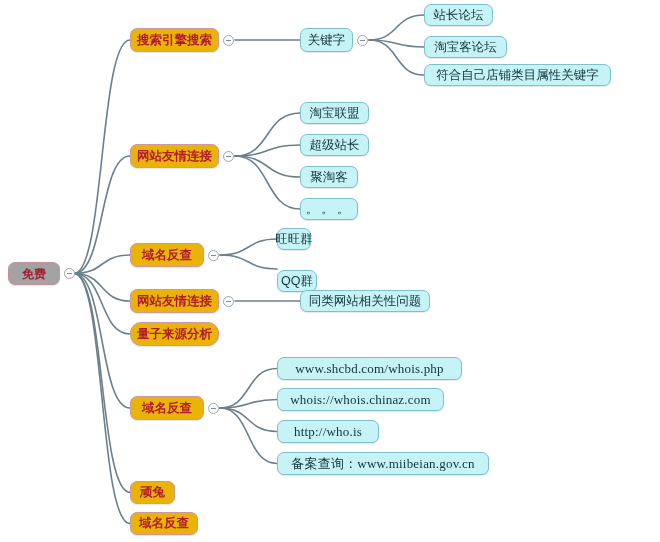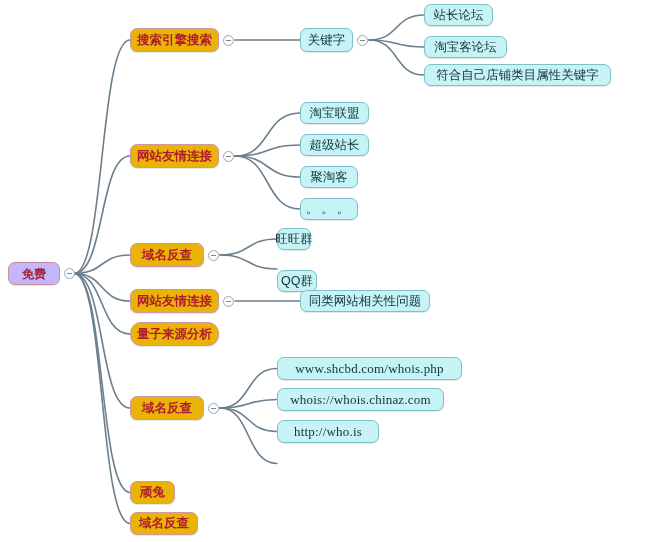--- a/index.html
+++ b/index.html
@@ -31,21 +31,21 @@
     display: flex;
     align-items: center;
     justify-content: center;
     white-space: nowrap;
     border-radius: 7px;
     line-height: 1;
     text-align: center;
     letter-spacing: 0px;
   }
   .node.root {
-    background: #c4b5fd;
+    background: #a3a3a3;
     border: 1px solid #c98f98;
     color: #a02030;
     font-weight: bold;
     font-size: 12px;
     padding: 0 4px;
     box-shadow: 0 1px 1px rgba(0,0,0,0.10);
   }
   .node.branch {
     background: #eab308;
     border: 1px solid #cf98a1;
@@ -140,15 +140,16 @@
     <div class="node leaf" style="left: 277px; top: 270px; width: 40px; height: 22px;">QQ群</div>
     <div class="node branch" style="left: 130px; top: 289px; width: 89px; height: 24px;">网站友情连接</div>
     <div class="collapse" style="left: 223px; top: 295.5px;"></div>
     <div class="node leaf" style="left: 300px; top: 290px; width: 130px; height: 22px;">同类网站相关性问题</div>
     <div class="node branch" style="left: 130px; top: 322px; width: 89px; height: 24px; border-radius: 11px;">量子来源分析</div>
     <div class="node branch" style="left: 130px; top: 396px; width: 74px; height: 24px;">域名反查</div>
     <div class="collapse" style="left: 208px; top: 402.5px;"></div>
     <div class="node leaf url" style="left: 277px; top: 357px; width: 185px; height: 23px;">www.shcbd.com/whois.php</div>
     <div class="node leaf url" style="left: 277px; top: 388px; width: 167px; height: 23px;">whois://whois.chinaz.com</div>
     <div class="node leaf url" style="left: 277px; top: 420px; width: 102px; height: 23px;">http://who.is</div>
+    <div class="node leaf url" style="left: 277px; top: 452px; width: 212px; height: 23px;">备案查询：www.miibeian.gov.cn</div>
     <div class="node branch" style="left: 130px; top: 481px; width: 45px; height: 23px;">顽兔</div>
     <div class="node branch" style="left: 130px; top: 512px; width: 68px; height: 23px;">域名反查</div>
   </div>
 
 </body></html>

